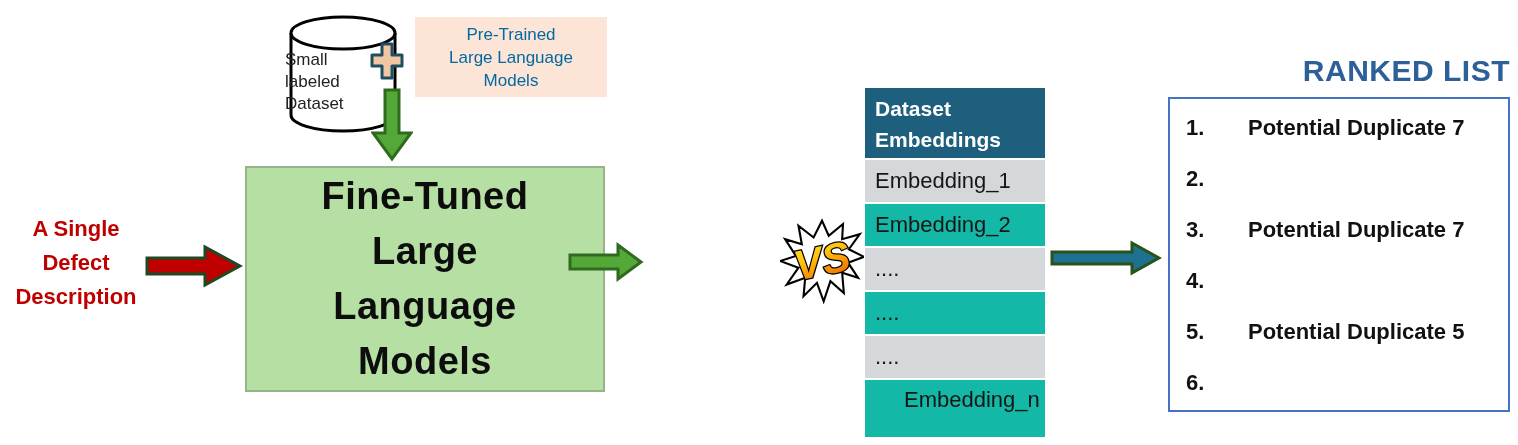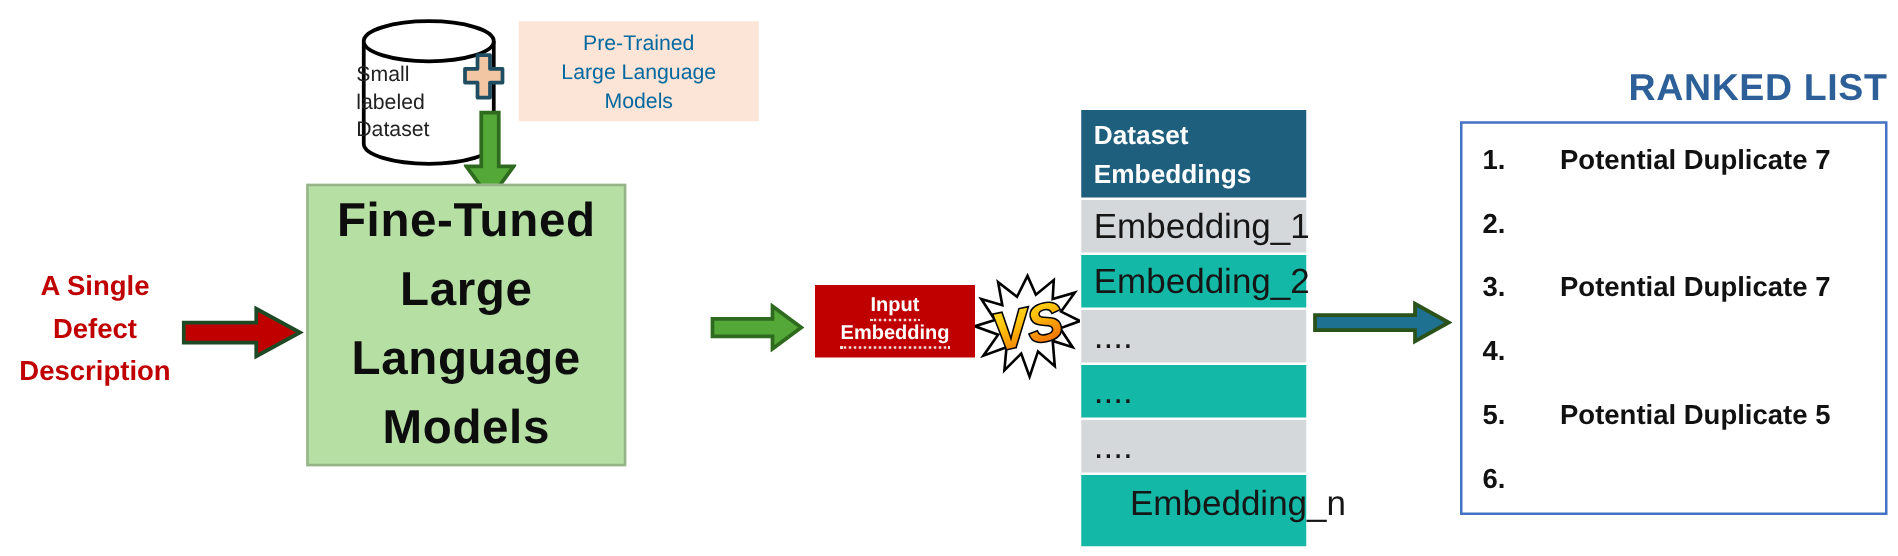--- a/index.html
+++ b/index.html
@@ -9,21 +9,21 @@
   .abs{position:absolute;}
 
   
   .defect-text{left:0;top:212px;width:152px;text-align:center;color:#C00000;
                font-weight:700;font-size:22px;line-height:34px;}
 
   
   .arrow{display:block;}
 
   
-  .green-box{left:245px;top:147px;width:256px;height:226px;background:#B6DFA4;
+  .green-box{left:245px;top:166px;width:360px;height:226px;background:#B6DFA4;
              border:2px solid #97B489;box-sizing:border-box;display:flex;
              align-items:center;justify-content:center;}
   .green-box .label{color:#0d0d0d;font-weight:700;font-size:38px;line-height:55px;
                     text-align:center;letter-spacing:.5px;}
 
   
   .cylinder{left:285px;top:13px;width:116px;height:122px;}
   .cyl-text{position:absolute;left:0;top:36px;width:100%;
             color:#222;font-size:17px;line-height:22px;}
 
@@ -38,21 +38,21 @@
                    color:#fff;font-weight:700;font-size:16px;line-height:20px;}
   .input-embedding .dotted{border-bottom:2px dotted rgba(255,255,255,.85);}
 
   
   .vs{left:780px;top:218px;width:84px;height:86px;}
 
   
   .etable{left:865px;top:88px;width:180px;}
   .thead{height:70px;background:#1E5F7E;color:#fff;font-weight:700;font-size:21px;
          line-height:31px;box-sizing:border-box;padding:5px 0 0 10px;}
-  .trow{height:42px;margin-top:2px;font-size:28px;color:#161616;box-sizing:border-box;
+  .trow{height:42px;margin-top:2px;font-size:22px;color:#161616;box-sizing:border-box;
         display:flex;align-items:center;padding-left:10px;}
   .trow.dark{background:#D5D8DA;}
   .trow.light{background:#14b8a6;}
   .trow.tall{height:57px;align-items:flex-start;padding-top:7px;padding-left:39px;}
 
   
   .ranked-title{left:1168px;top:54px;width:342px;text-align:right;color:#2D5F98;
                 font-weight:700;font-size:30px;letter-spacing:.5px;}
   .ranked-box{left:1168px;top:97px;width:342px;height:315px;border:2px solid #4472C4;
               box-sizing:border-box;background:#fff;display:flex;flex-direction:column;
@@ -99,24 +99,20 @@
     <div class="label preline">Fine-Tuned
 Large
 Language
 Models</div>
   </div>
 
   <svg class="abs arrow" style="left:568px;top:242px;" width="76" height="40" viewBox="0 0 76 40">
     <polygon points="2,13 50,13 50,3 73,20 50,37 50,27 2,27" fill="#54A838" stroke="#2F6B1F" stroke-width="3" stroke-linejoin="miter"></polygon>
   </svg>
 
-  <div class="abs input-embedding">
-    <span class="dotted">Input</span>
-    <span class="dotted">Embedding</span>
-  </div>
 
   <div class="abs vs">
     <svg width="84" height="86" viewBox="0 0 100 100">
       <defs>
         <linearGradient id="vsg" x1="0" y1="0" x2="0.25" y2="1">
           <stop offset="0" stop-color="#FFE433"></stop>
           <stop offset="0.45" stop-color="#FFC40C"></stop>
           <stop offset="1" stop-color="#F07000"></stop>
         </linearGradient>
       </defs>

